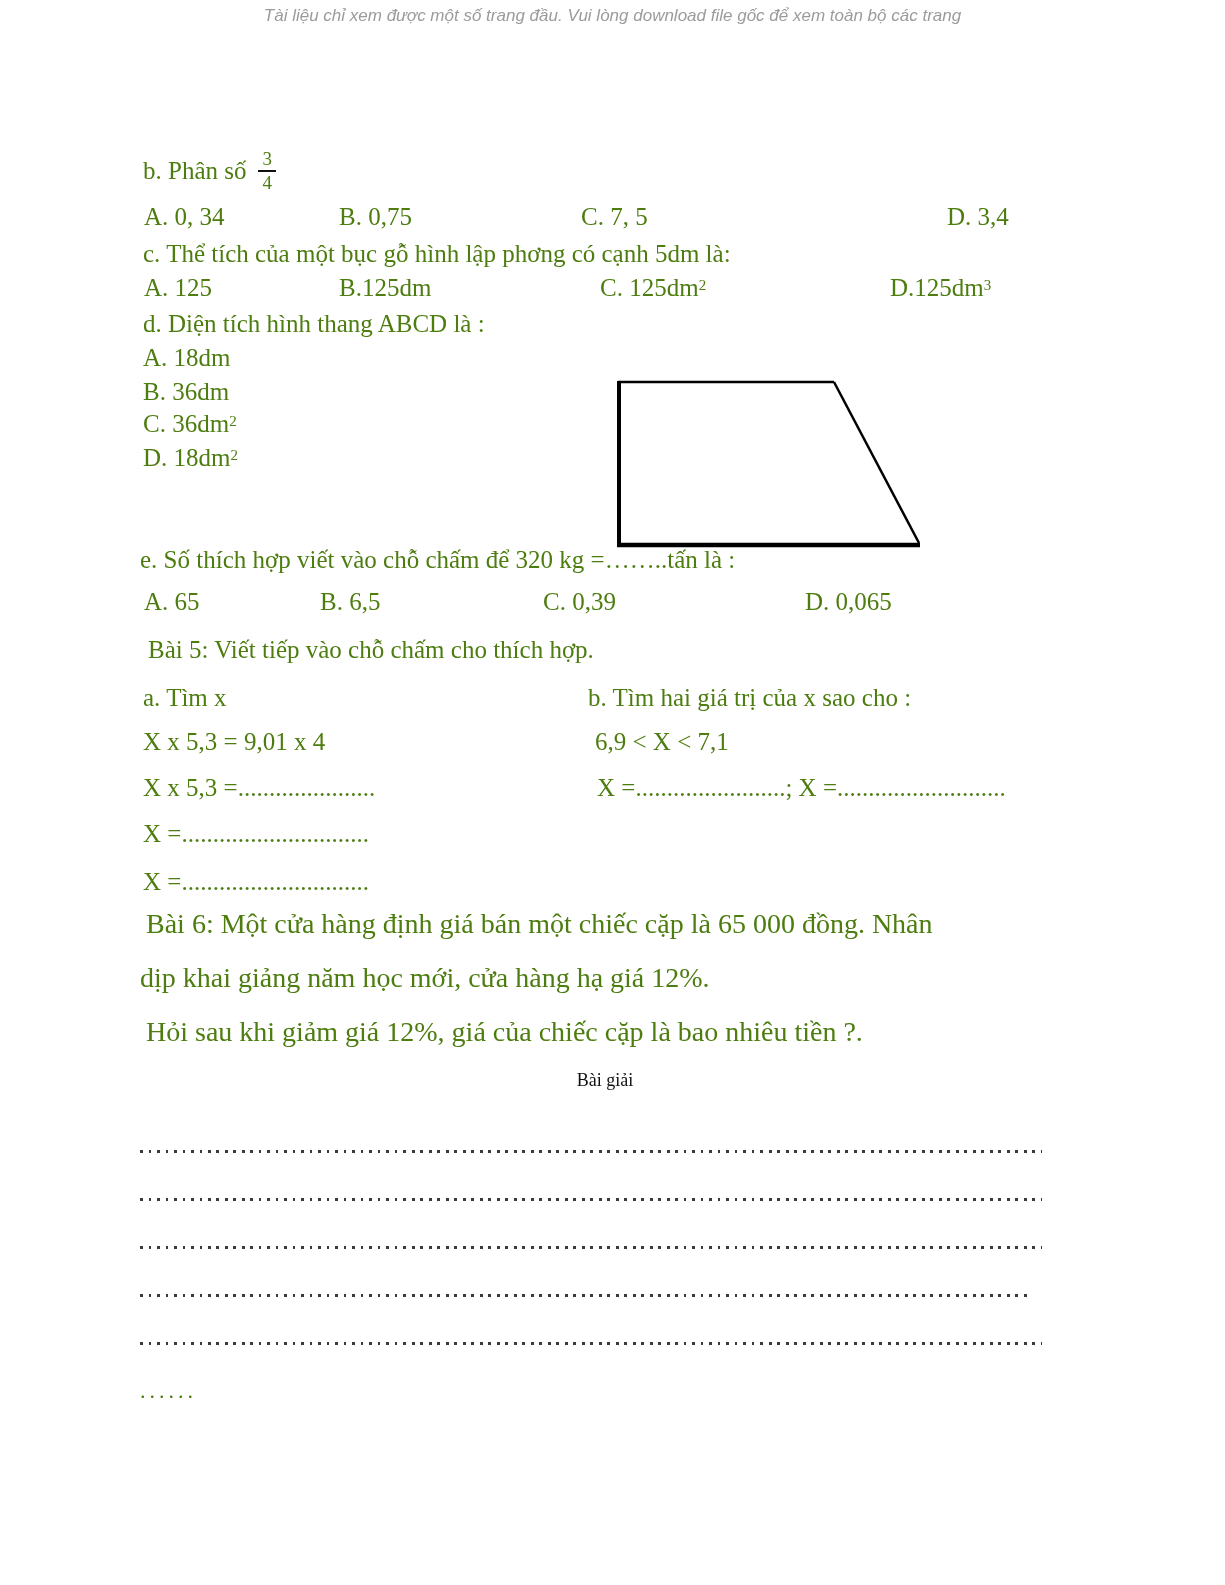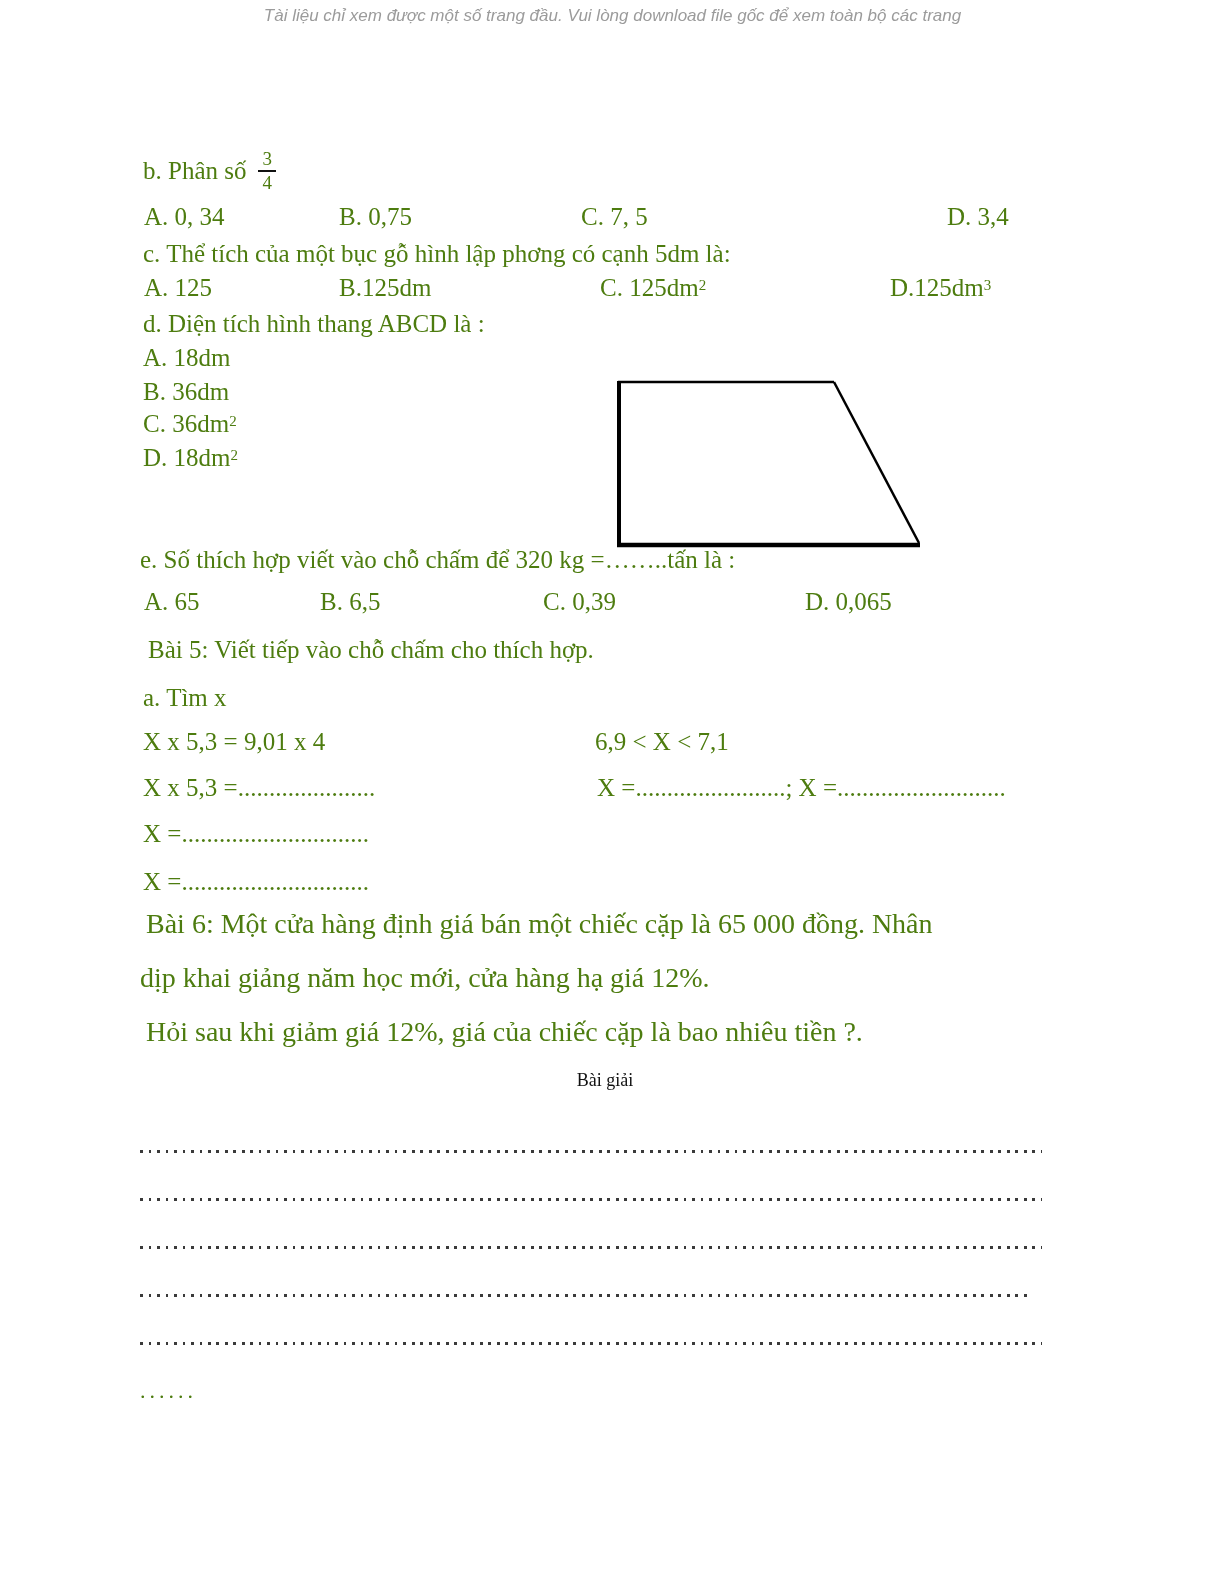--- a/index.html
+++ b/index.html
@@ -117,20 +117,21 @@
   <div class="t" style="left:140px;top:546px;">e. Số thích hợp viết vào chỗ chấm để 320 kg =……..tấn là :</div>
   <div>
     <span class="t" style="left:144px;top:588px;">A. 65</span>
     <span class="t" style="left:320px;top:588px;">B. 6,5</span>
     <span class="t" style="left:543px;top:588px;">C. 0,39</span>
     <span class="t" style="left:805px;top:588px;">D. 0,065</span>
   </div>
 
   <div class="t" style="left:148px;top:636px;">Bài 5: Viết tiếp vào chỗ chấm cho thích hợp.</div>
   <div class="t" style="left:143px;top:684px;">a. Tìm x</div>
+  <div class="t" style="left:588px;top:684px;">b. Tìm hai giá trị của x sao cho :</div>
   <div class="t" style="left:143px;top:728px;">X x 5,3 = 9,01 x 4</div>
   <div class="t" style="left:595px;top:728px;">6,9 &lt; X &lt; 7,1</div>
   <div class="t" style="left:143px;top:774px;">X x 5,3 =......................</div>
   <div class="t" style="left:597px;top:774px;">X =........................; X =...........................</div>
   <div class="t" style="left:143px;top:820px;">X =..............................</div>
   <div class="t" style="left:143px;top:868px;">X =..............................</div>
 
   <div class="t big" style="left:146px;top:908px;">Bài 6: Một cửa hàng định giá bán một chiếc cặp là 65 000 đồng. Nhân</div>
   <div class="t big" style="left:140px;top:962px;">dịp khai giảng năm học mới, cửa hàng hạ giá 12%.</div>
   <div class="t big" style="left:146px;top:1016px;">Hỏi sau khi giảm giá 12%, giá của chiếc cặp là bao nhiêu tiền ?.</div>

